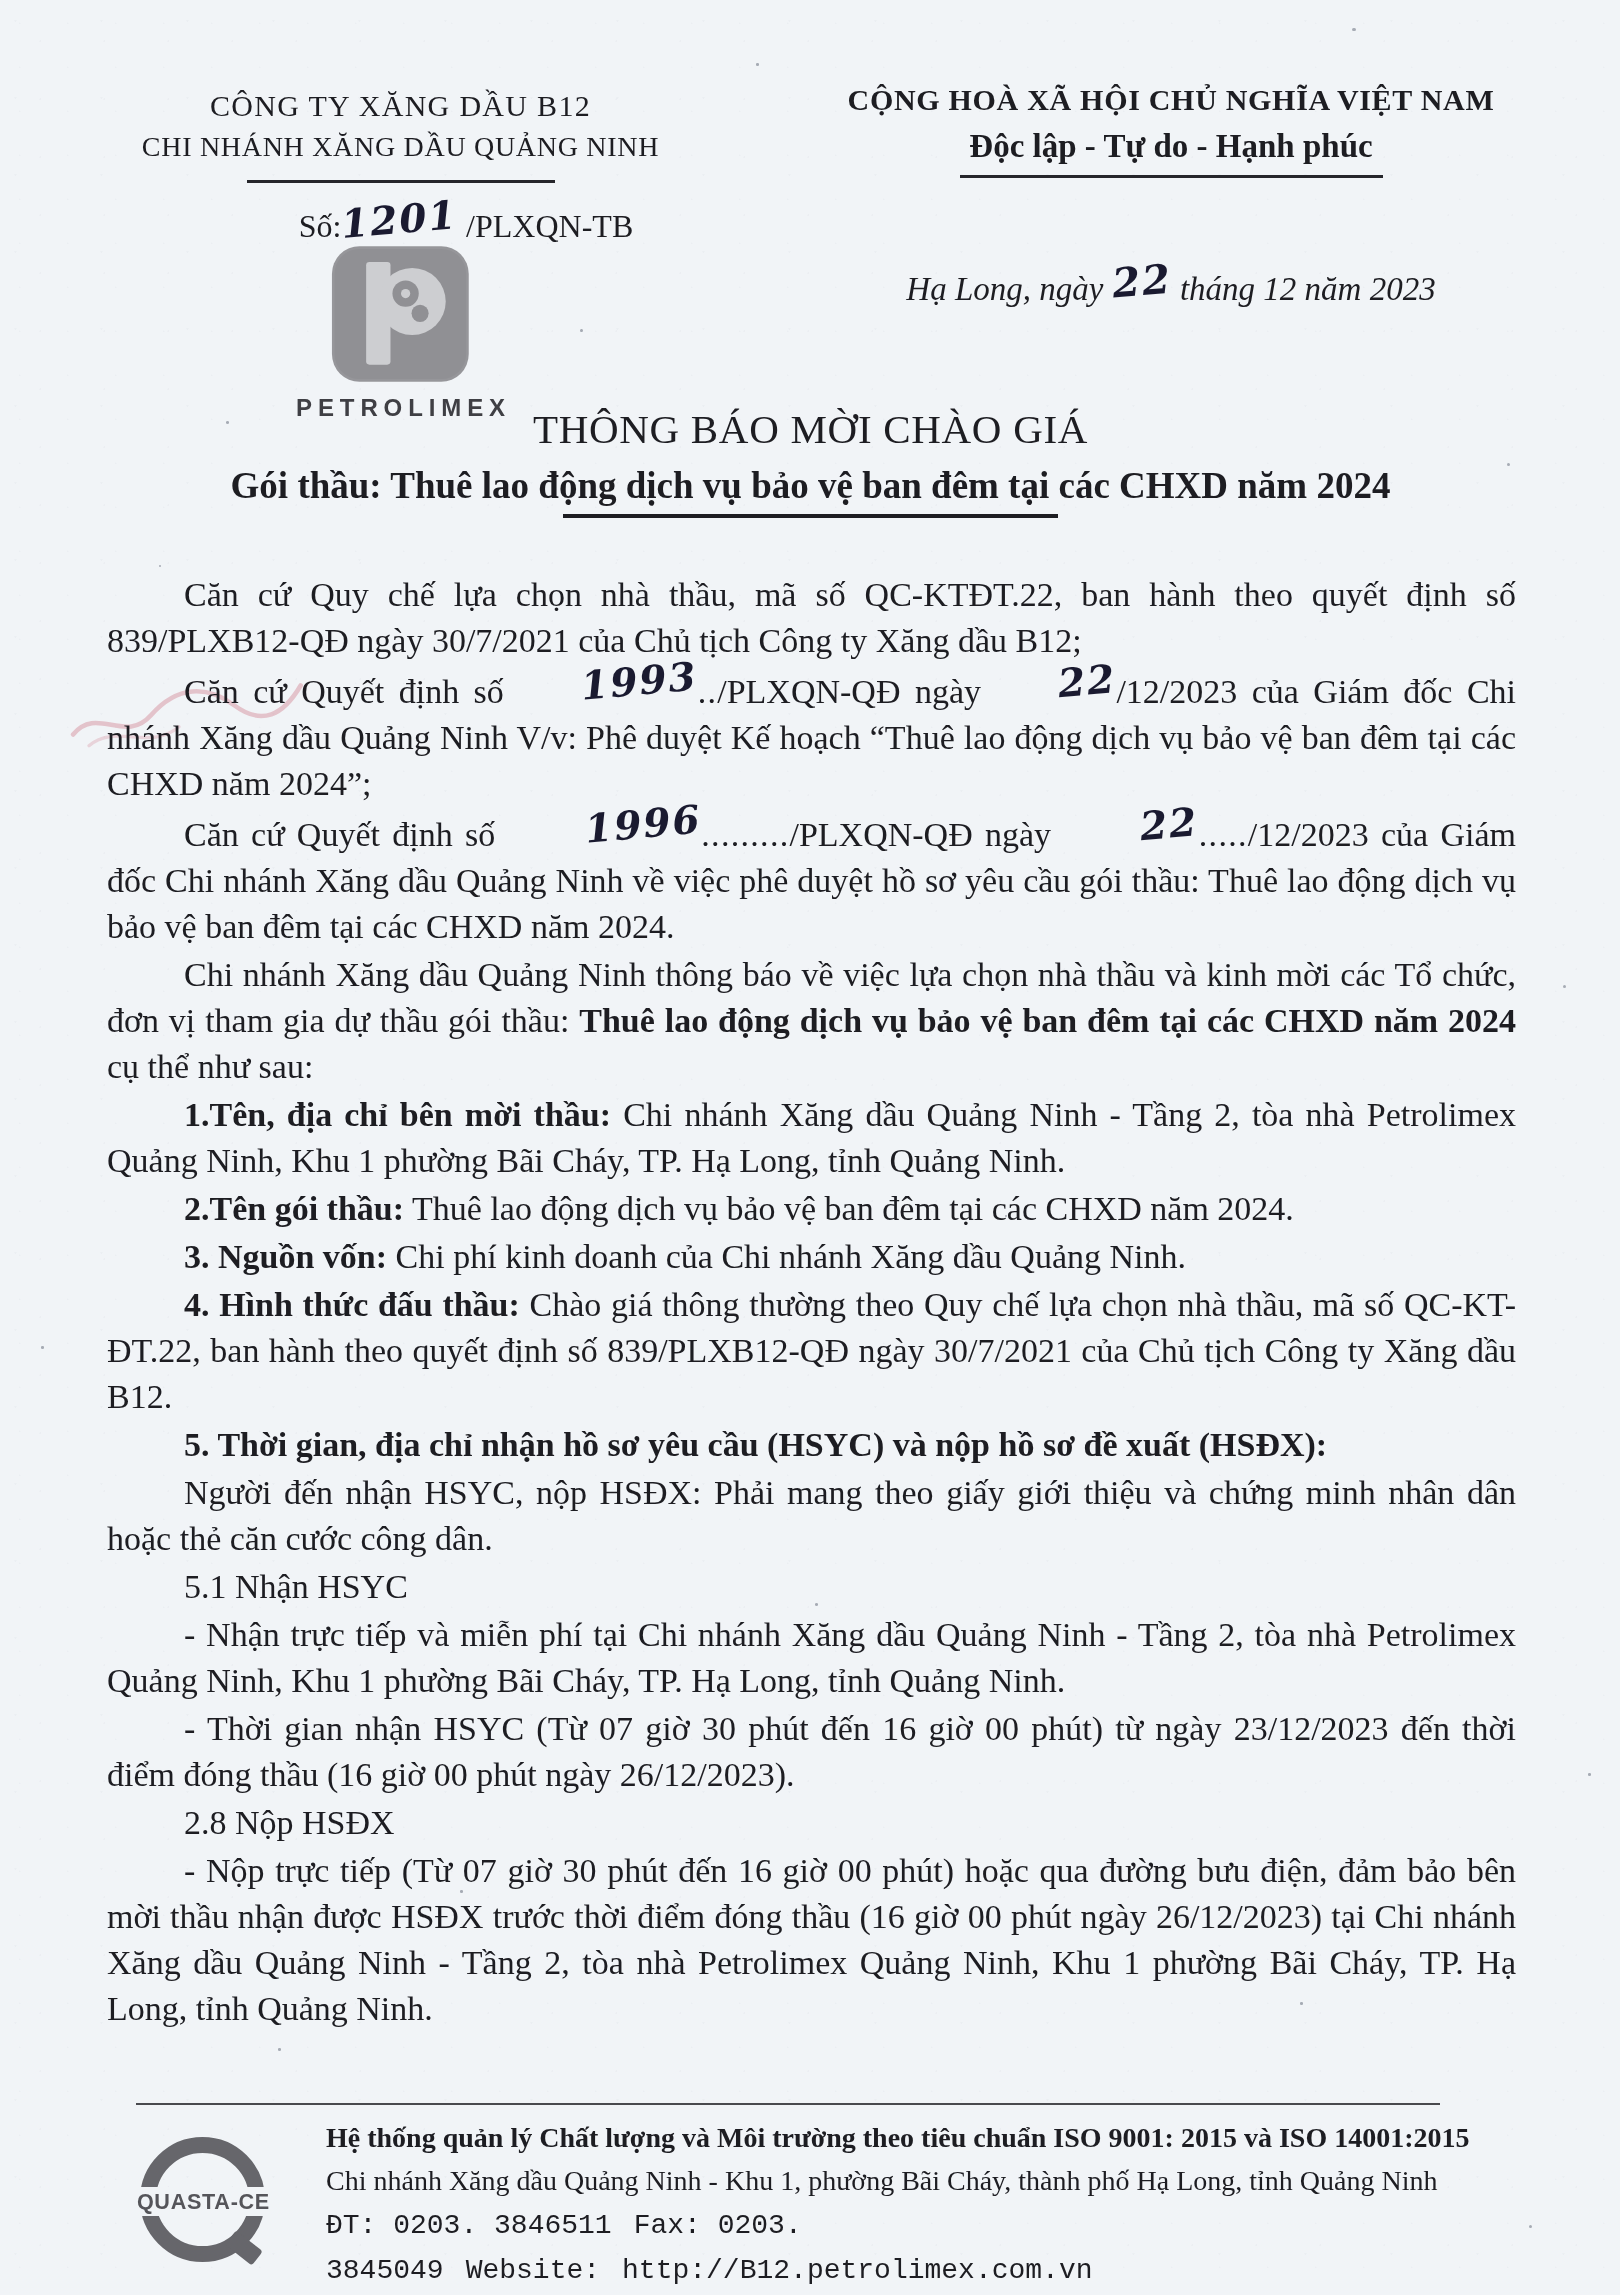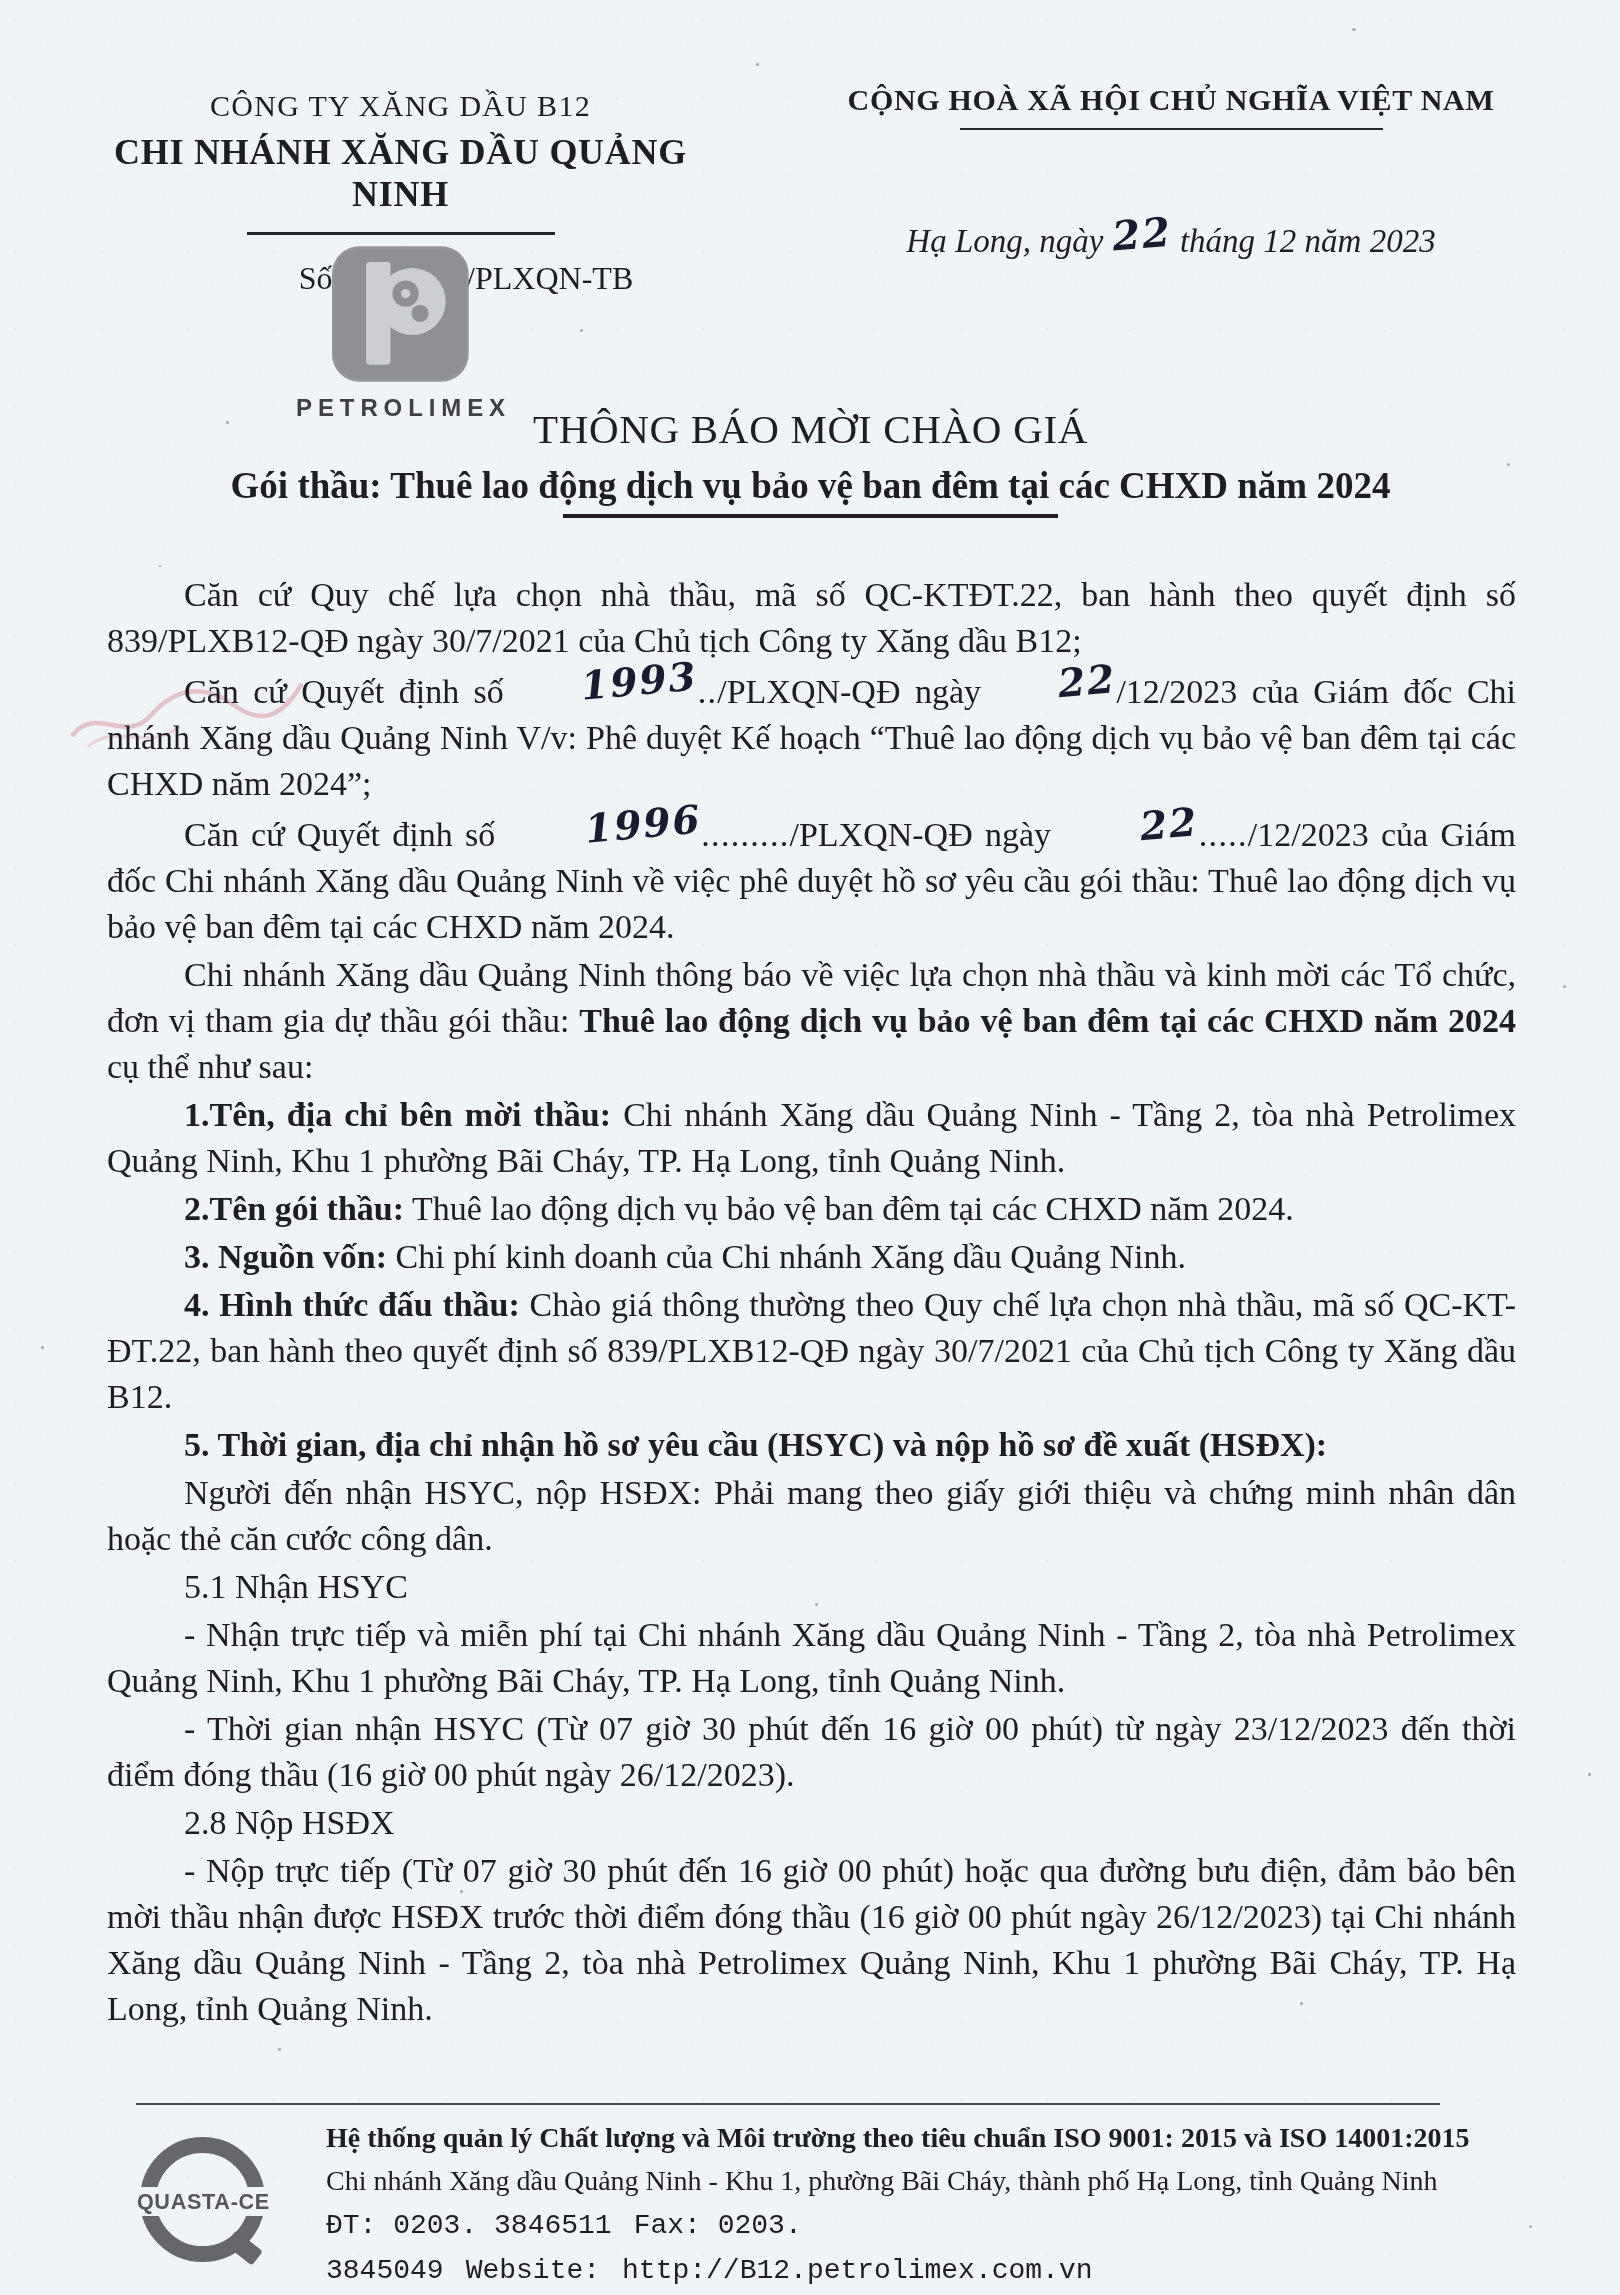--- a/index.html
+++ b/index.html
@@ -9,21 +9,21 @@
     background-image:
       radial-gradient(circle at 18% 27%, rgba(110,125,150,.05) 0.8px, transparent 1.3px),
       radial-gradient(circle at 63% 71%, rgba(110,125,150,.045) 0.7px, transparent 1.2px),
       radial-gradient(circle at 41% 53%, rgba(90,105,130,.04) 0.7px, transparent 1px);
     background-size:86px 77px, 64px 58px, 48px 44px;
   }
   .speck{position:absolute;border-radius:50%;background:rgba(55,62,80,.4);}
   
   .hdr-left{position:absolute;left:84px;top:89px;width:633px;text-align:center;}
   .hdr-left .l1{font-size:30px;letter-spacing:1.3px;}
-  .hdr-left .l2{font-size:36px;font-weight:bold;letter-spacing:0.7px;margin-top:7.9px;}
+  .hdr-left .l2{font-size:28px;font-weight:normal;letter-spacing:0.7px;margin-top:7.9px;}
   .hdr-left .rule{width:308px;height:3.3px;background:#26262b;margin:17px auto 0;}
   .hdr-left .ref{font-size:32px;margin-top:17px;padding-left:131px;}
   .hdr-right{position:absolute;left:779px;top:83px;width:784px;text-align:center;}
   .hdr-right .l1{font-size:30px;font-weight:bold;letter-spacing:0.7px;}
   .hdr-right .l2{font-size:33px;font-weight:bold;margin-top:10.5px;}
   .hdr-right .rule{width:423px;height:2.6px;background:#26262b;margin:10.5px auto 0;}
   .hdr-right .date{font-size:33px;font-style:italic;margin-top:84px;}
   .hw{display:inline-block;font-family:"DejaVu Serif", serif;font-style:italic;font-weight:bold;
       font-size:1.22em;letter-spacing:2px;color:#1a1a30;position:relative;top:-4.6px;
       transform:rotate(-5deg);}
@@ -85,20 +85,21 @@
 
   <div class="hdr-left">
     <div class="l1">CÔNG TY XĂNG DẦU B12</div>
     <div class="l2">CHI NHÁNH XĂNG DẦU QUẢNG NINH</div>
     <div class="rule"></div>
     <div class="ref"><span>Số:</span><span class="hw">1201</span><span> /PLXQN-TB</span></div>
   </div>
 
   <div class="hdr-right">
     <div class="l1">CỘNG HOÀ XÃ HỘI CHỦ NGHĨA VIỆT NAM</div>
+    <div class="l2">Độc lập - Tự do - Hạnh phúc</div>
     <div class="rule"></div>
     <div class="date"><span>Hạ Long, ngày </span><span class="hw">22</span><span> tháng 12 năm 2023</span></div>
   </div>
 
   <div class="plx">
     <svg width="146" height="146" viewBox="0 0 222 222">
       <rect x="6" y="8" width="208" height="206" rx="42" fill="#96969a"></rect>
       <rect x="10" y="12" width="200" height="198" rx="38" fill="#909094"></rect>
       <rect x="58" y="32" width="37" height="156" rx="5" fill="#cdced1"></rect>
       <circle cx="128" cy="92" r="51" fill="#cdced1"></circle>

